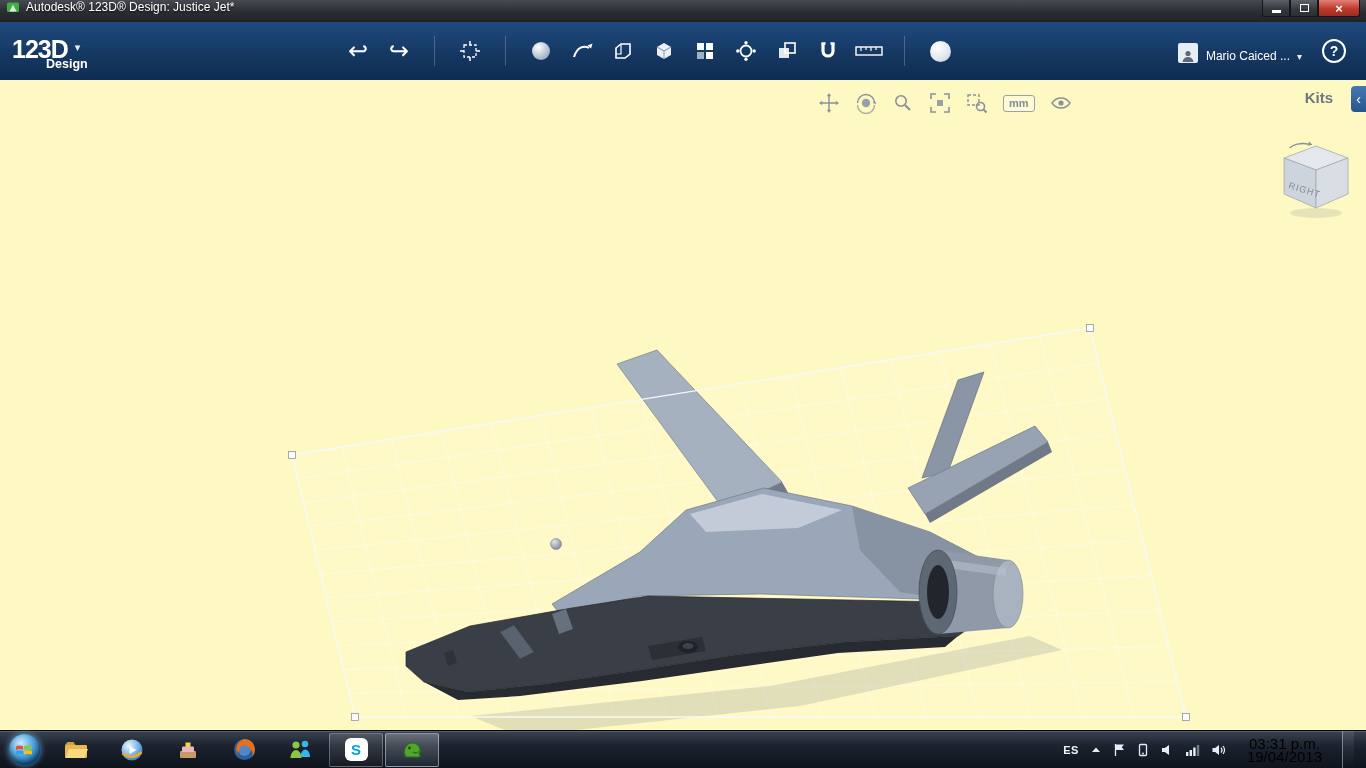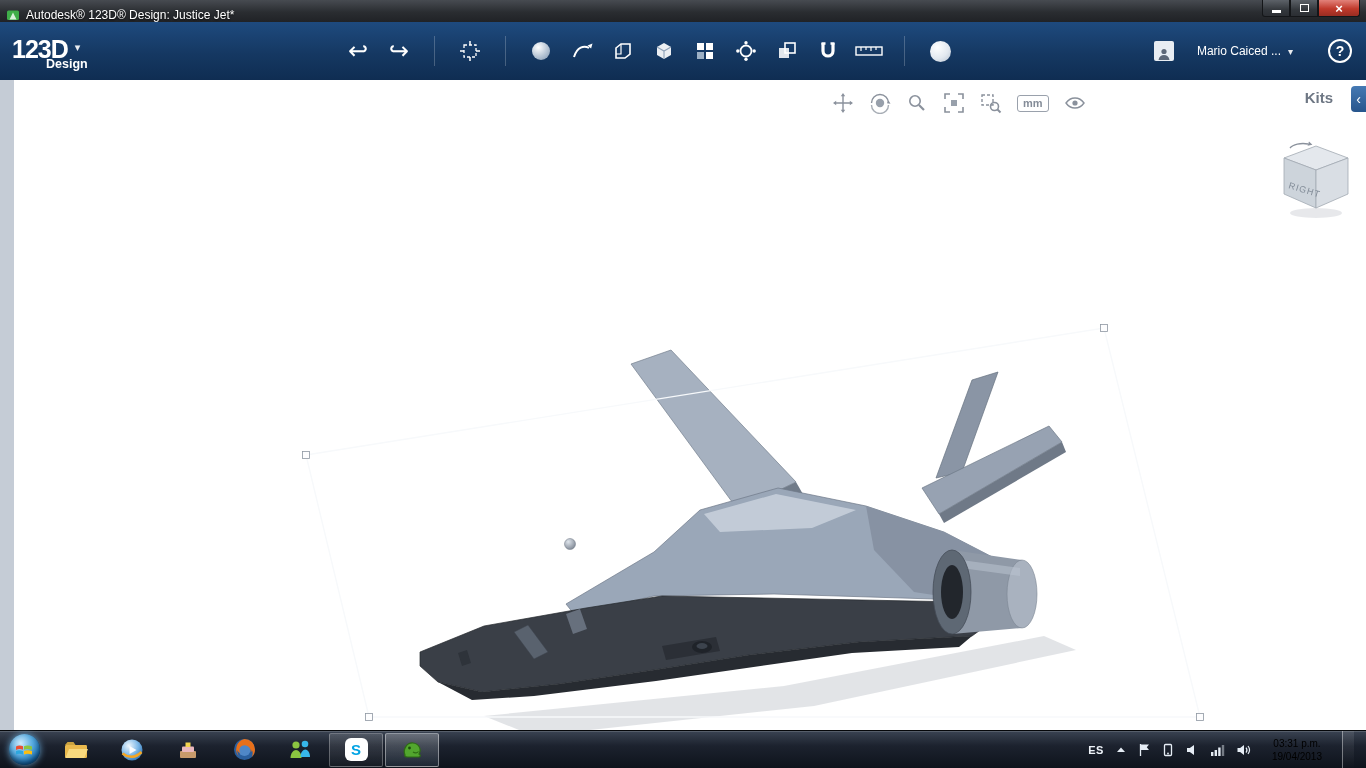--- a/index.html
+++ b/index.html
@@ -6,21 +6,21 @@
   html,body { margin:0; padding:0; }
   body {
     width:1366px; height:768px; overflow:hidden;
     font-family:"Liberation Sans","DejaVu Sans",sans-serif;
     background:#c5ccd6; user-select:none;
   }
   button { background:none; border:0; padding:0; cursor:pointer; font-family:inherit; }
 
   
   .titlebar{height:22px;background:linear-gradient(#474b51,#2a2d31 55%,#202226);
-    display:flex;align-items:flex-end;padding-left:6px;gap:6px;color:#fff;font-size:12px;position:relative;}
+    display:flex;align-items:flex-start;padding-left:6px;gap:6px;color:#fff;font-size:12px;position:relative;}
   .win-title{flex:1;white-space:nowrap;overflow:hidden;text-shadow:0 1px 2px rgba(0,0,0,.8);}
   .win-controls{position:absolute;right:6px;top:0;display:flex;}
   .win-btn{width:28px;height:17px;display:flex;align-items:center;justify-content:center;
     border:1px solid #141619;border-top:none;background:linear-gradient(#5c6168,#34383d 60%,#2b2e33);color:#fff;}
   .win-btn.min{border-radius:0 0 0 3px;}
   .win-btn.close{width:42px;background:linear-gradient(#e2827a,#c0392b 55%,#992d22);
     border-radius:0 0 3px 0;font-size:13px;font-weight:bold;}
   .min-bar{width:9px;height:3px;background:#fff;margin-top:7px;}
   .max-box{width:9px;height:8px;border:1px solid #fff;}
 
@@ -32,30 +32,30 @@
   .logo-chev{font-size:11px;margin-left:7px;vertical-align:7px;opacity:.9;}
   .logo-sub{font-size:12.5px;font-weight:bold;margin:-7px 0 0 34px;}
   .tools{display:flex;align-items:center;gap:5px;margin-left:190px;}
   .tool{width:36px;height:36px;display:flex;align-items:center;justify-content:center;border-radius:3px;}
   .tool .glyph{font-size:24px;color:#fff;line-height:1;}
   .sep{width:1px;height:30px;background:rgba(255,255,255,.22);margin:0 12px;}
   .sphere{width:18px;height:18px;border-radius:50%;
     background:radial-gradient(circle at 35% 30%,#ffffff,#a8b9cc 65%,#7e90a5);}
   .matball{width:21px;height:21px;border-radius:50%;
     background:radial-gradient(circle at 35% 30%,#ffffff,#e3e9f0 55%,#b6c2d1);}
-  .user{margin-left:auto;display:flex;align-items:center;gap:23px;padding-right:14px;}
+  .user{margin-left:auto;display:flex;align-items:flex-end;gap:8px;padding-right:20px;}
   .avatar{width:20px;height:20px;background:#e8edf3;border-radius:2px;
     display:flex;align-items:flex-end;justify-content:center;overflow:hidden;}
   .user-name{font-size:12px;}
   .user-chev{font-size:10px;opacity:.9;}
   .help{width:24px;height:24px;border:2px solid #fff;border-radius:50%;color:#fff;
     display:flex;align-items:center;justify-content:center;font-weight:bold;font-size:14px;margin-left:12px;}
 
   
-  .canvas{position:relative;height:650px;background:#ffffff;overflow:hidden;margin-left:14px;}
+  .canvas{position:relative;height:650px;background:#fef9c3;overflow:hidden;}
   .scene{position:absolute;left:0;top:0;}
   .vp-toolbar{position:absolute;left:818px;top:12px;display:flex;align-items:center;gap:15px;}
   .vp-btn{display:flex;align-items:center;}
   .units{border:1px solid #9aa1ac;border-radius:3px;color:#848c98;font-size:11px;font-weight:bold;
     padding:1px 5px;background:rgba(255,255,255,.3);line-height:13px;}
   .kits-label{position:absolute;right:33px;top:9px;font-size:15px;font-weight:bold;color:#6e7784;}
   .kits-tab{position:absolute;right:0;top:6px;width:15px;height:26px;
     background:linear-gradient(#4579b3,#27558c);border-radius:4px 0 0 4px;color:#fff;
     display:flex;align-items:center;justify-content:center;font-size:14px;}
   .viewcube{position:absolute;right:10px;top:58px;}
@@ -74,21 +74,21 @@
     border:1px solid transparent;border-radius:2px;}
   .slot.running{border-color:rgba(255,255,255,.28);
     background:linear-gradient(rgba(255,255,255,.14),rgba(255,255,255,.03));}
   .slot.active{border-color:rgba(255,255,255,.42);
     background:linear-gradient(rgba(255,255,255,.26),rgba(140,180,220,.12));}
   .sk{width:23px;height:23px;background:#fff;border-radius:6px;color:#00a3e4;font-weight:bold;
     font-size:15px;display:flex;align-items:center;justify-content:center;}
   .tray{margin-left:auto;display:flex;align-items:center;gap:11px;padding-right:12px;font-size:11px;}
   .tray-btn{color:#eef3f9;font-size:11px;display:flex;align-items:center;}
   .lang{font-weight:bold;letter-spacing:.5px;}
-  .clock{text-align:center;line-height:13px;padding:0 9px;font-size:10px;}
+  .clock{text-align:center;line-height:13px;padding:0 9px;font-size:15px;}
   .show-desktop{width:12px;height:38px;border-left:1px solid rgba(255,255,255,.4);
     background:linear-gradient(rgba(255,255,255,.1),rgba(255,255,255,0));}
 </style>
 </head>
 <body>
 
 <div id="app">
 
   <div class="titlebar">
     <svg width="14" height="14" viewBox="0 0 14 14">

